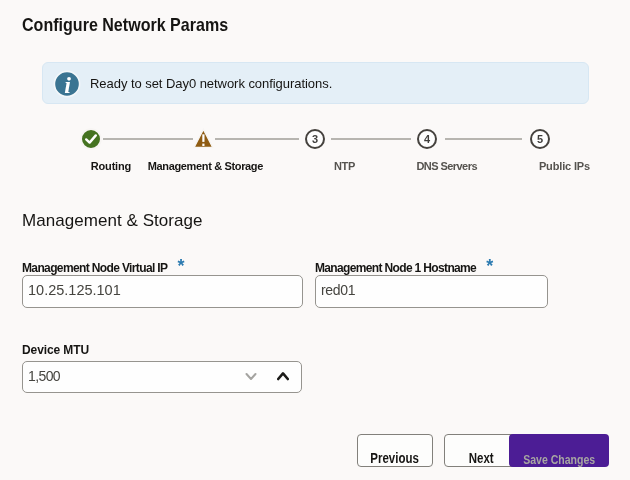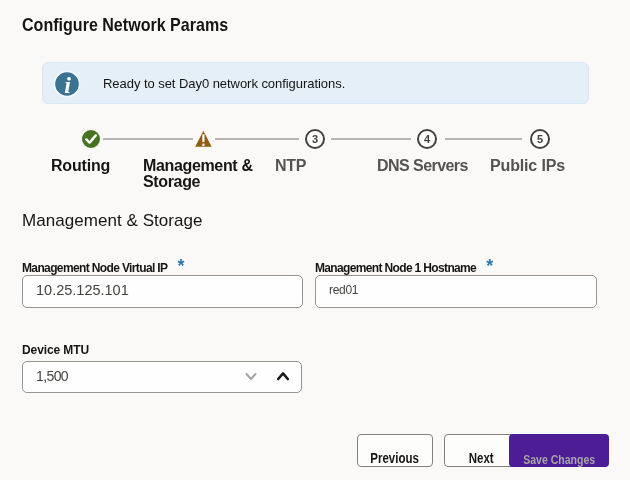--- a/index.html
+++ b/index.html
@@ -1,32 +1,32 @@
 <!DOCTYPE html>
 <html><head>
 <meta charset="utf-8">
 <style>
   * { margin:0; padding:0; box-sizing:border-box; }
   html,body { width:630px; height:480px; background:#fbf9f8; font-family:"Liberation Sans", sans-serif; overflow:hidden; }
   .abs { position:absolute; }
   #title { left:22px; top:14px; font-size:19px; font-weight:bold; color:#161513; transform:scaleX(0.845); transform-origin:0 50%; white-space:nowrap; }
   #banner { left:42px; top:62px; width:547px; height:42px; background:#e4eff7; border:1px solid #d7e7f3; border-radius:6px; display:flex; align-items:center; }
   #banner .icon { margin-left:10px; width:28px; height:28px; flex:none; position:relative; top:1px; }
-  #banner .txt { margin-left:22px; font-size:13px; color:#161513; letter-spacing:-0.05px; }
+  #banner .txt { margin-left:9px; font-size:13px; color:#161513; letter-spacing:-0.05px; }
   
   .line { position:absolute; height:2px; background:#b7b5b0; top:138px; }
   .marker { position:absolute; top:129px; }
   .numcirc { position:absolute; width:20px; height:20px; border-radius:50%; border:2px solid #45423e; background:#fefefe; color:#403f3d; font-size:11px; font-weight:bold; text-align:center; line-height:16px; }
-  .slabel { position:absolute; top:158px; font-size:16px; font-weight:bold; text-align:left; letter-spacing:-0.3px; line-height:16px; }
+  .slabel { position:absolute; top:158px; font-size:11px; font-weight:bold; text-align:right; letter-spacing:-0.3px; line-height:16px; }
   .slabel.done { color:#161513; }
   .slabel.future { color:#55534f; }
   #sechead { left:22px; top:211px; font-size:17px; color:#161513; letter-spacing:0.05px; }
   .flabel { position:absolute; font-size:12px; font-weight:bold; color:#161513; }
   .flabel .ast { color:#2b7ab0; font-weight:bold; margin-left:10px; letter-spacing:0; font-size:18px; position:relative; top:-0.5px; }
-  .input { position:absolute; background:#fefefe; border:1px solid #96948f; border-radius:5px; font-size:14.5px; color:#45443f; display:flex; align-items:center; padding-left:13px; padding-bottom:3px; }
+  .input { position:absolute; background:#fefefe; border:1px solid #96948f; border-radius:5px; font-size:14.5px; color:#45443f; display:flex; align-items:center; padding-left:5px; padding-bottom:3px; }
   .btn { position:absolute; top:434px; height:33px; border:1px solid #82807b; border-radius:4px; background:#fdfdfc; font-weight:bold; font-size:14px; color:#161513; display:flex; align-items:flex-end; justify-content:center; }
   .btn span { display:inline-block; transform:scaleX(0.82); }
   #save span { transform:scaleX(0.78); font-size:13.5px; }
   #save { background:#4c1d95; border:none; color:#a7a6a2; }
 </style>
 </head>
 <body>
 <div id="title" class="abs">Configure Network Params</div>
 
 <div id="banner" class="abs">
@@ -62,21 +62,21 @@
 <div class="slabel future" style="left:275px; width:80px;">NTP</div>
 <div class="slabel future" style="left:377px; width:100px; letter-spacing:-0.55px;">DNS Servers</div>
 <div class="slabel future" style="left:490px; width:100px; letter-spacing:-0.15px;">Public IPs</div>
 
 <div id="sechead" class="abs">Management &amp; Storage</div>
 
 <div class="flabel" style="left:22px; top:256px; letter-spacing:-0.63px;">Management Node Virtual IP<span class="ast">*</span></div>
 <div class="flabel" style="left:315px; top:256px; letter-spacing:-0.65px;">Management Node 1 Hostname<span class="ast">*</span></div>
 
 <div class="input" style="left:22px; top:275px; width:281px; height:33px;">10.25.125.101</div>
-<div class="input" style="left:315px; top:275px; width:282px; height:33px; font-size:12px; letter-spacing:-0.3px;">red01</div>
+<div class="input" style="left:315px; top:275px; width:233px; height:33px; font-size:14px; letter-spacing:-0.3px;">red01</div>
 
 <div class="flabel" style="left:22px; top:343px; letter-spacing:-0.1px;text-align:right;">Device MTU</div>
 <div class="input" style="left:22px; top:361px; width:280px; height:32px; font-size:14px; letter-spacing:-0.6px;">1,500</div>
 
 <svg class="abs" style="left:245px; top:372px;" width="12" height="10" viewBox="0 0 12 10">
   <path d="M1.5 2 L6 7 L10.5 2" fill="none" stroke="#a5a4a1" stroke-width="2" stroke-linecap="round" stroke-linejoin="round"></path>
 </svg>
 <svg class="abs" style="left:277px; top:371px;" width="12" height="10" viewBox="0 0 12 10">
   <path d="M1.2 8 L6 2.4 L10.8 8" fill="none" stroke="#1c1b19" stroke-width="2.6" stroke-linecap="round" stroke-linejoin="round"></path>
 </svg>

